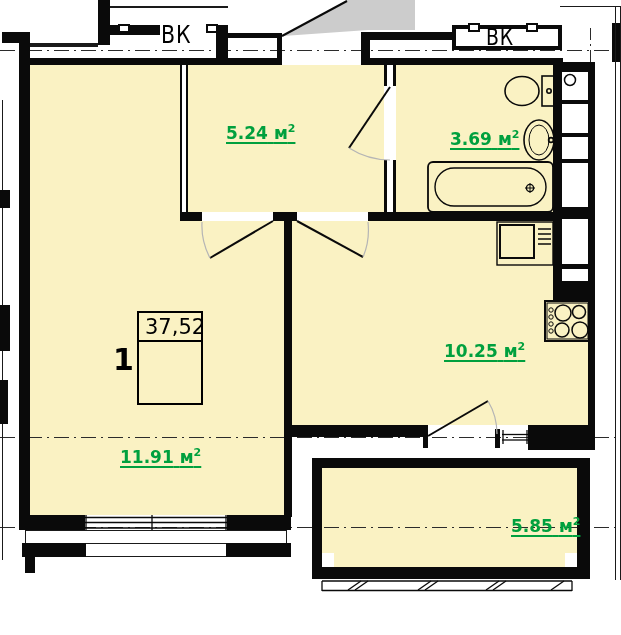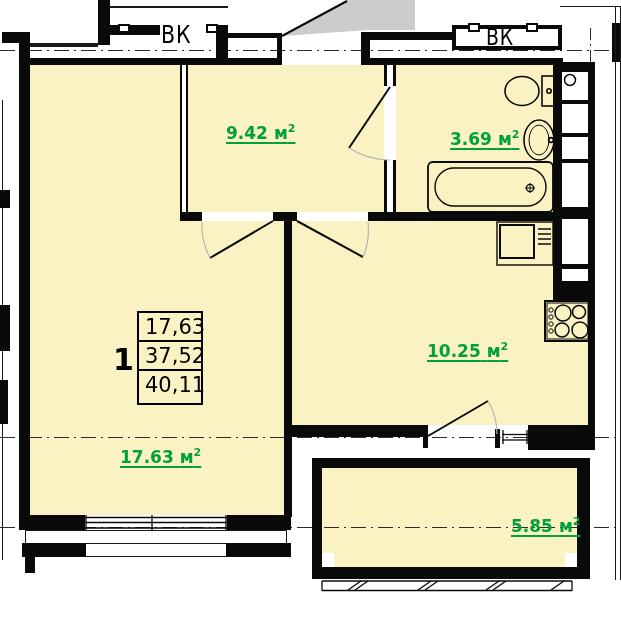--- a/index.html
+++ b/index.html
@@ -204,35 +204,33 @@
       <line x1="486" y1="590" x2="499" y2="581"></line>
         <line x1="493" y1="590" x2="506" y2="581"></line>
       <line x1="551" y1="590" x2="564" y2="581"></line>
     </g>
   </svg>
 
   <div class="vk" style="left:161px;top:20px;">ВК</div>
   <div class="vk" style="left:486px;top:24px;font-size:23px;">ВК</div>
 
   <div class="area-label" style="left:226px;top:122px;">
-    <span>9.42</span>&nbsp;<span>м</span><sup>2</sup>
+    <span>5.24</span>&nbsp;<span>м</span><sup>2</sup>
   </div>
   <div class="area-label" style="left:450px;top:128px;">
     <span>3.69</span>&nbsp;<span>м</span><sup>2</sup>
   </div>
-  <div class="area-label" style="left:427px;top:340px;">
+  <div class="area-label" style="left:444px;top:340px;">
     <span>10.25</span>&nbsp;<span>м</span><sup>2</sup>
   </div>
   <div class="area-label" style="left:120px;top:446px;">
-    <span>17.63</span>&nbsp;<span>м</span><sup>2</sup>
+    <span>11.91</span>&nbsp;<span>м</span><sup>2</sup>
   </div>
   <div class="area-label" style="left:511px;top:515px;">
     <span>5.85</span>&nbsp;<span>м</span><sup>2</sup>
   </div>
 
   <div class="count">1</div>
   <div class="statbox">
-    <div class="statrow u">17,63</div>
     <div class="statrow u">37,52</div>
-    <div class="statrow">40,11</div>
   </div>
 
 </div>
 
 </body></html>

